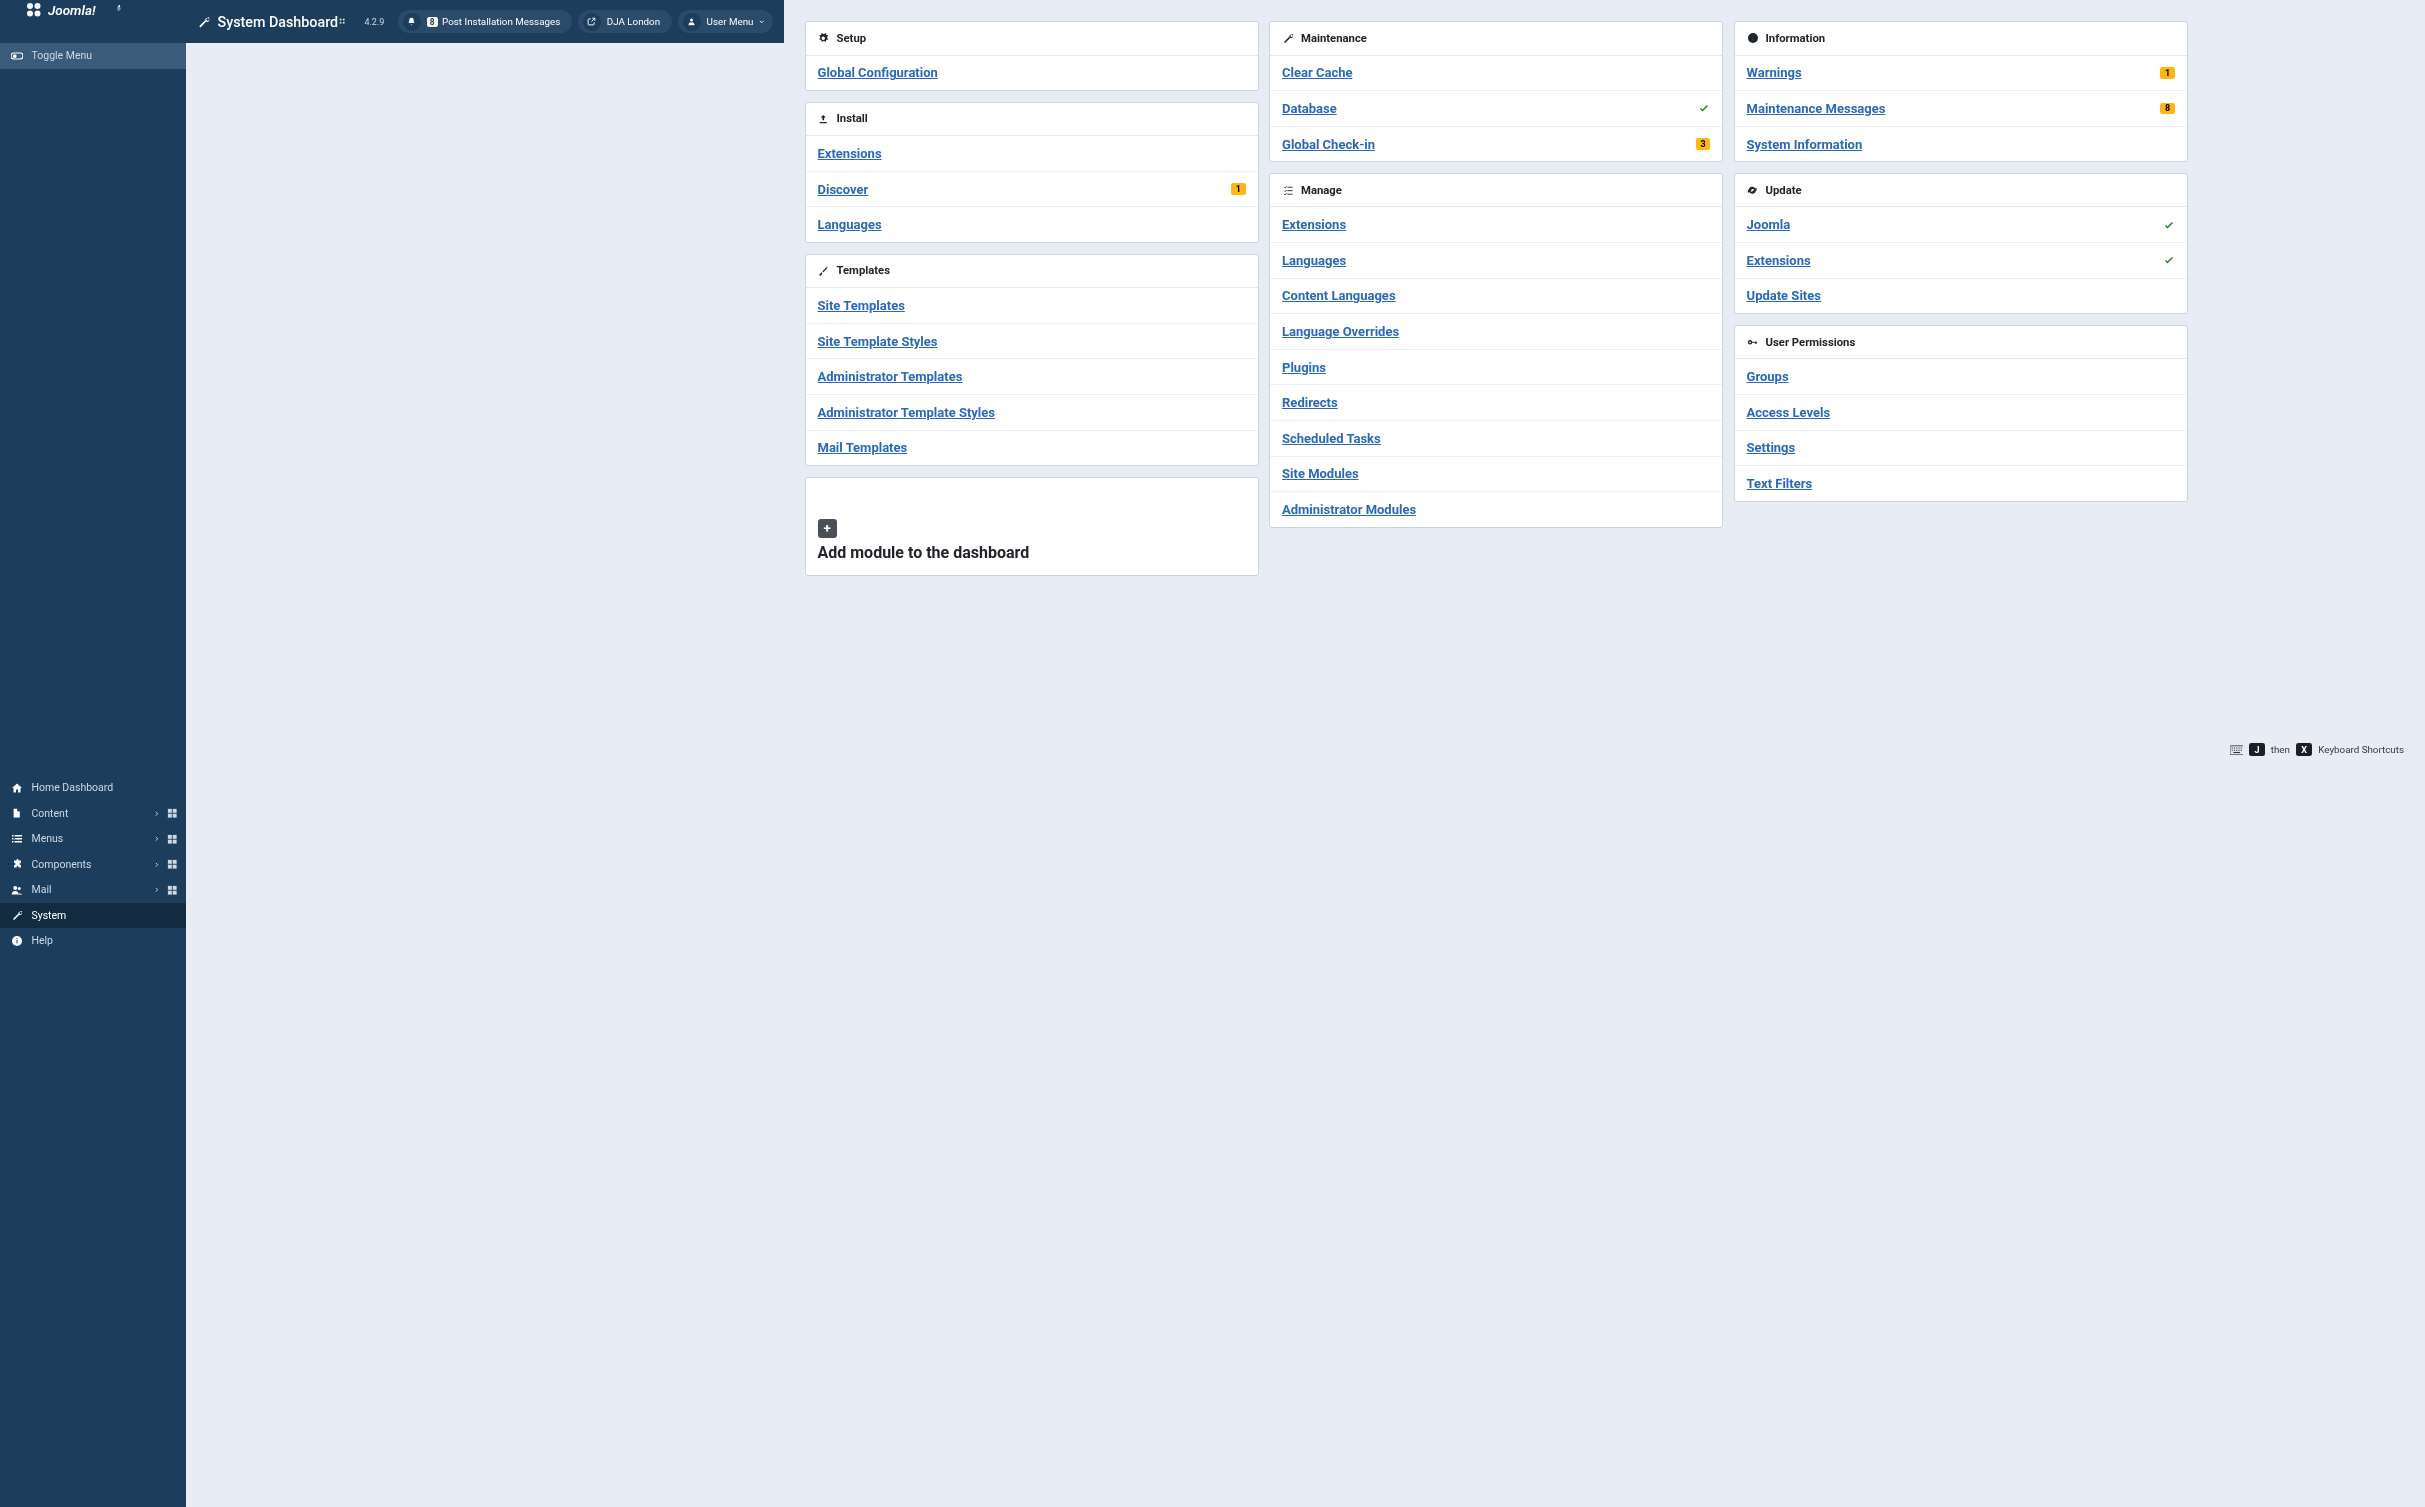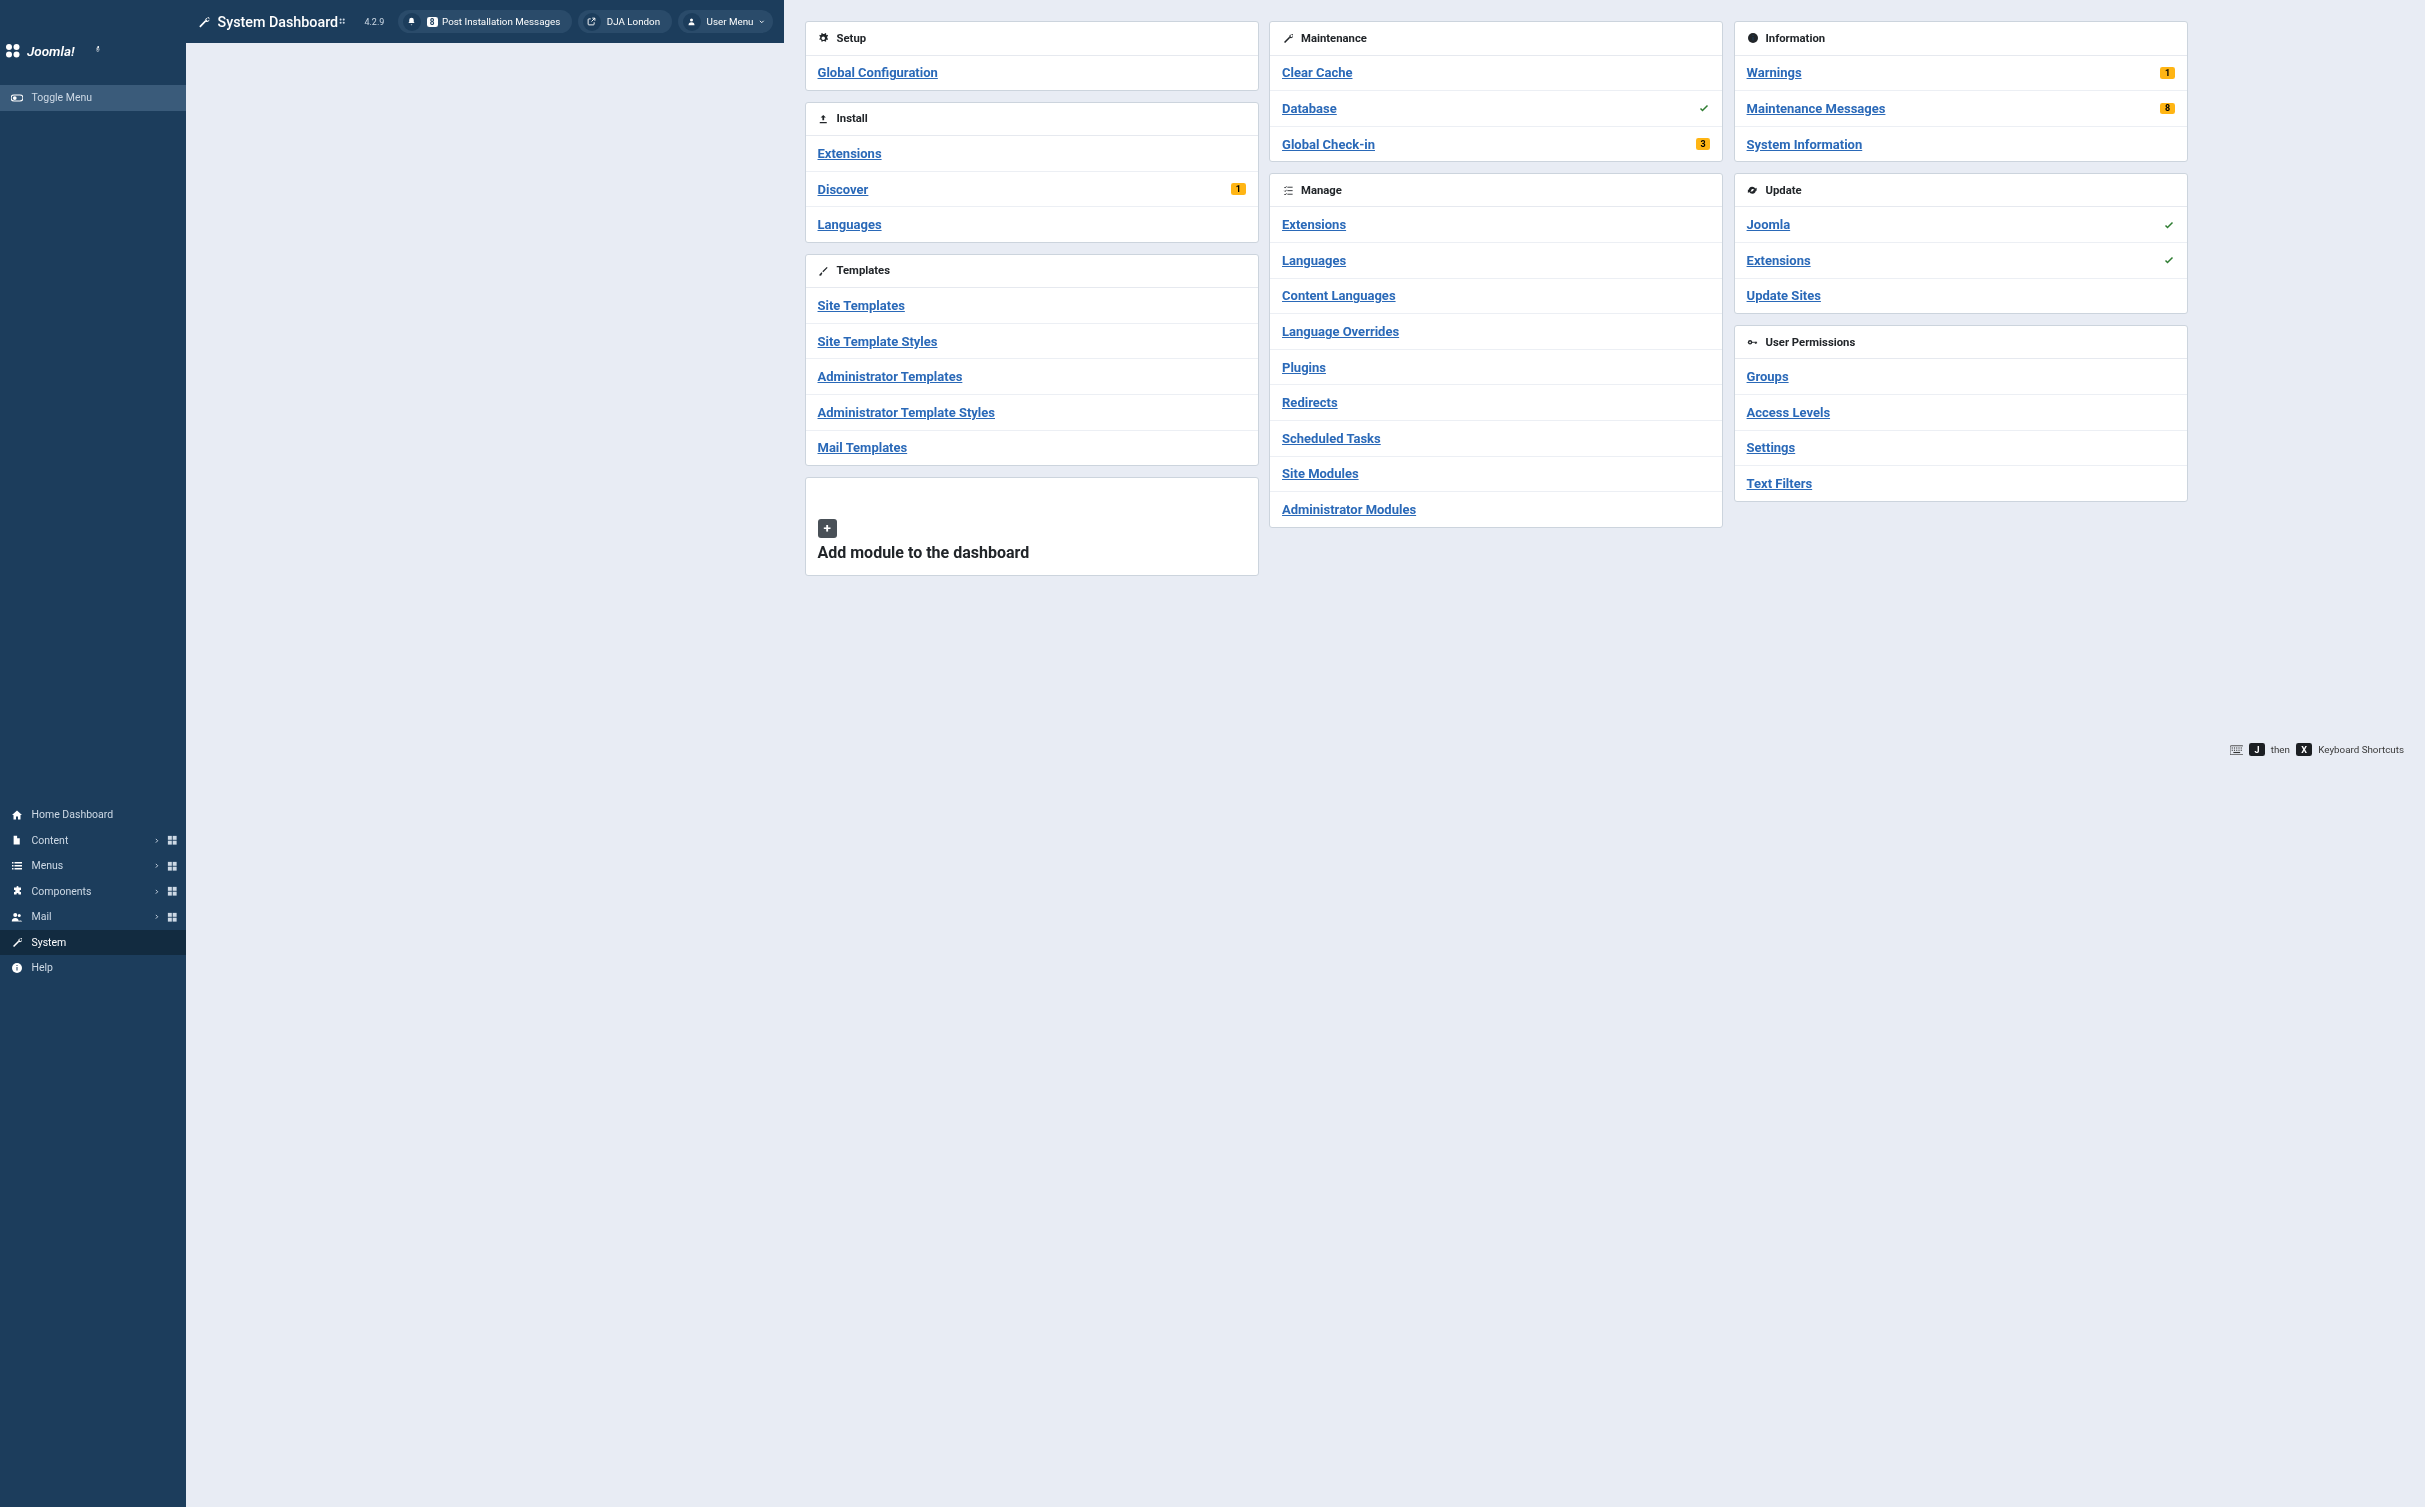--- a/index.html
+++ b/index.html
@@ -13,26 +13,24 @@
 .sidebar {
   width: 186px;
   background: #1c3d5c;
   color: #fff;
   display: flex;
   flex-direction: column;
 }
 .logo-area {
   height: 43px;
   display: flex;
-  align-items: center;
-  padding: 0 3px;
-  margin-top: 30px;
+  padding: 0 24px;
 }
 .logo-area svg { color: #fff; }
-.nav { list-style: none; flex: 1; margin-top: 12px; }
+.nav { list-style: none; flex: 1; }
 .nav li {
   display: flex;
   align-items: center;
   height: 25.5px;
   padding: 0 9px;
   cursor: pointer;
   color: #cdd9e5;
 }
 .nav li.toggle-menu { background: #3a5b7a; height: 25.5px; }
 .nav li.active { background: #122b40; color: #fff; }

